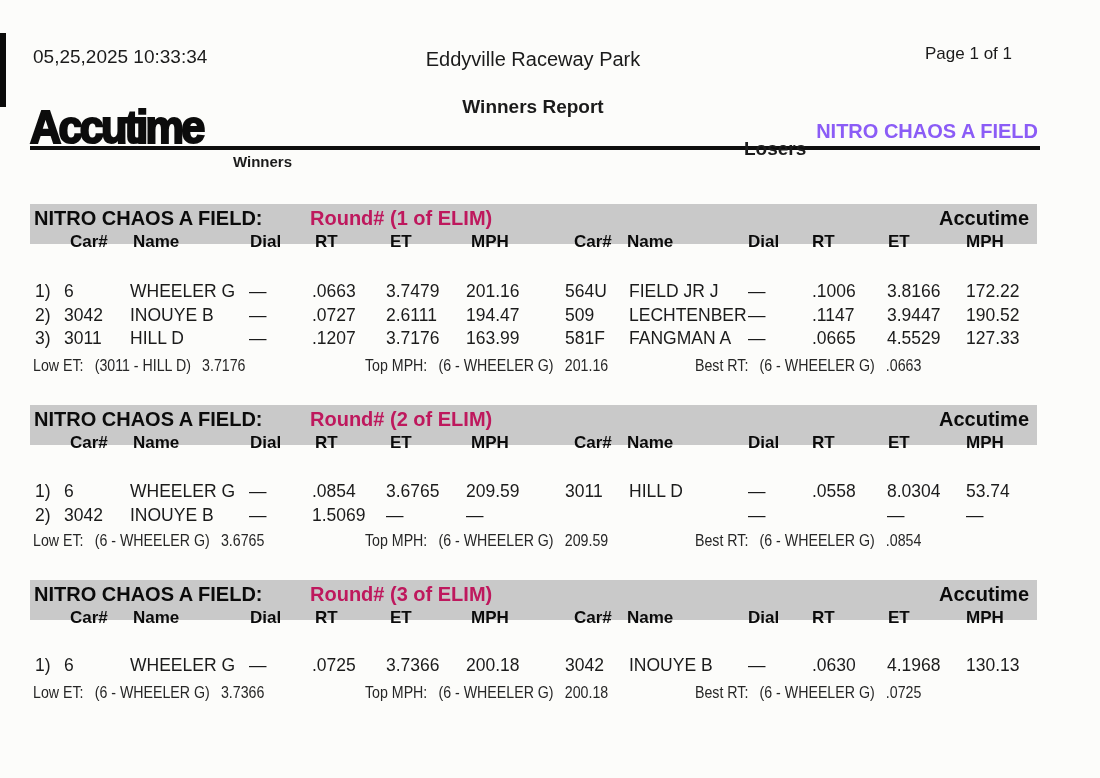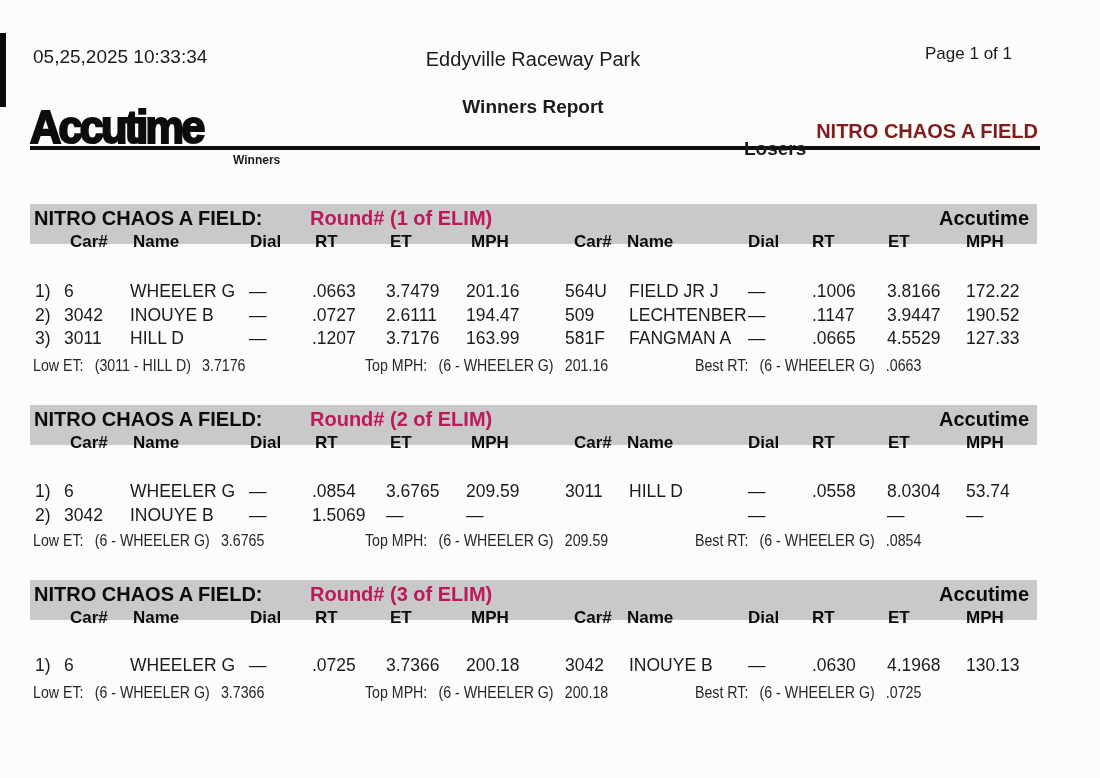--- a/index.html
+++ b/index.html
@@ -23,22 +23,22 @@
 
   .logo{
     left:30px;top:99px;
     font-size:47px;font-weight:bold;
     letter-spacing:-3px;
     transform:scaleX(0.92);transform-origin:left top;
     -webkit-text-stroke:2.2px #0c0c0c;
     color:#0c0c0c;
   }
   .rule{position:absolute;left:30px;top:146px;width:1010px;height:4px;background:#0e0e0e;}
-  .field-title{right:62px;top:120px;font-size:20px;font-weight:bold;color:#7f1d1d;}
-  .winners-label{left:233px;top:153px;font-size:12px;font-weight:bold;}
+  .field-title{right:62px;top:120px;font-size:20px;font-weight:bold;color:#8b5cf6;}
+  .winners-label{left:233px;top:153px;font-size:15px;font-weight:bold;}
   .losers-label{left:744px;top:138px;font-size:19px;font-weight:bold;}
 
   
   .bar{position:absolute;left:30px;width:1007px;height:40px;background:#c9c9c9;}
   .bar .bt{position:absolute;left:4px;top:3px;font-size:20px;font-weight:bold;color:#0b0b0b;white-space:nowrap;}
   .bar .brnd{position:absolute;right:8px;top:3px;font-size:20px;font-weight:bold;color:#0b0b0b;}
   .bar .rno{position:absolute;left:280px;top:3px;font-size:20px;font-weight:bold;color:#be185d;white-space:nowrap;}
   .hdr span{position:absolute;top:28px;font-size:17px;font-weight:bold;color:#0b0b0b;white-space:nowrap;}
 
   

